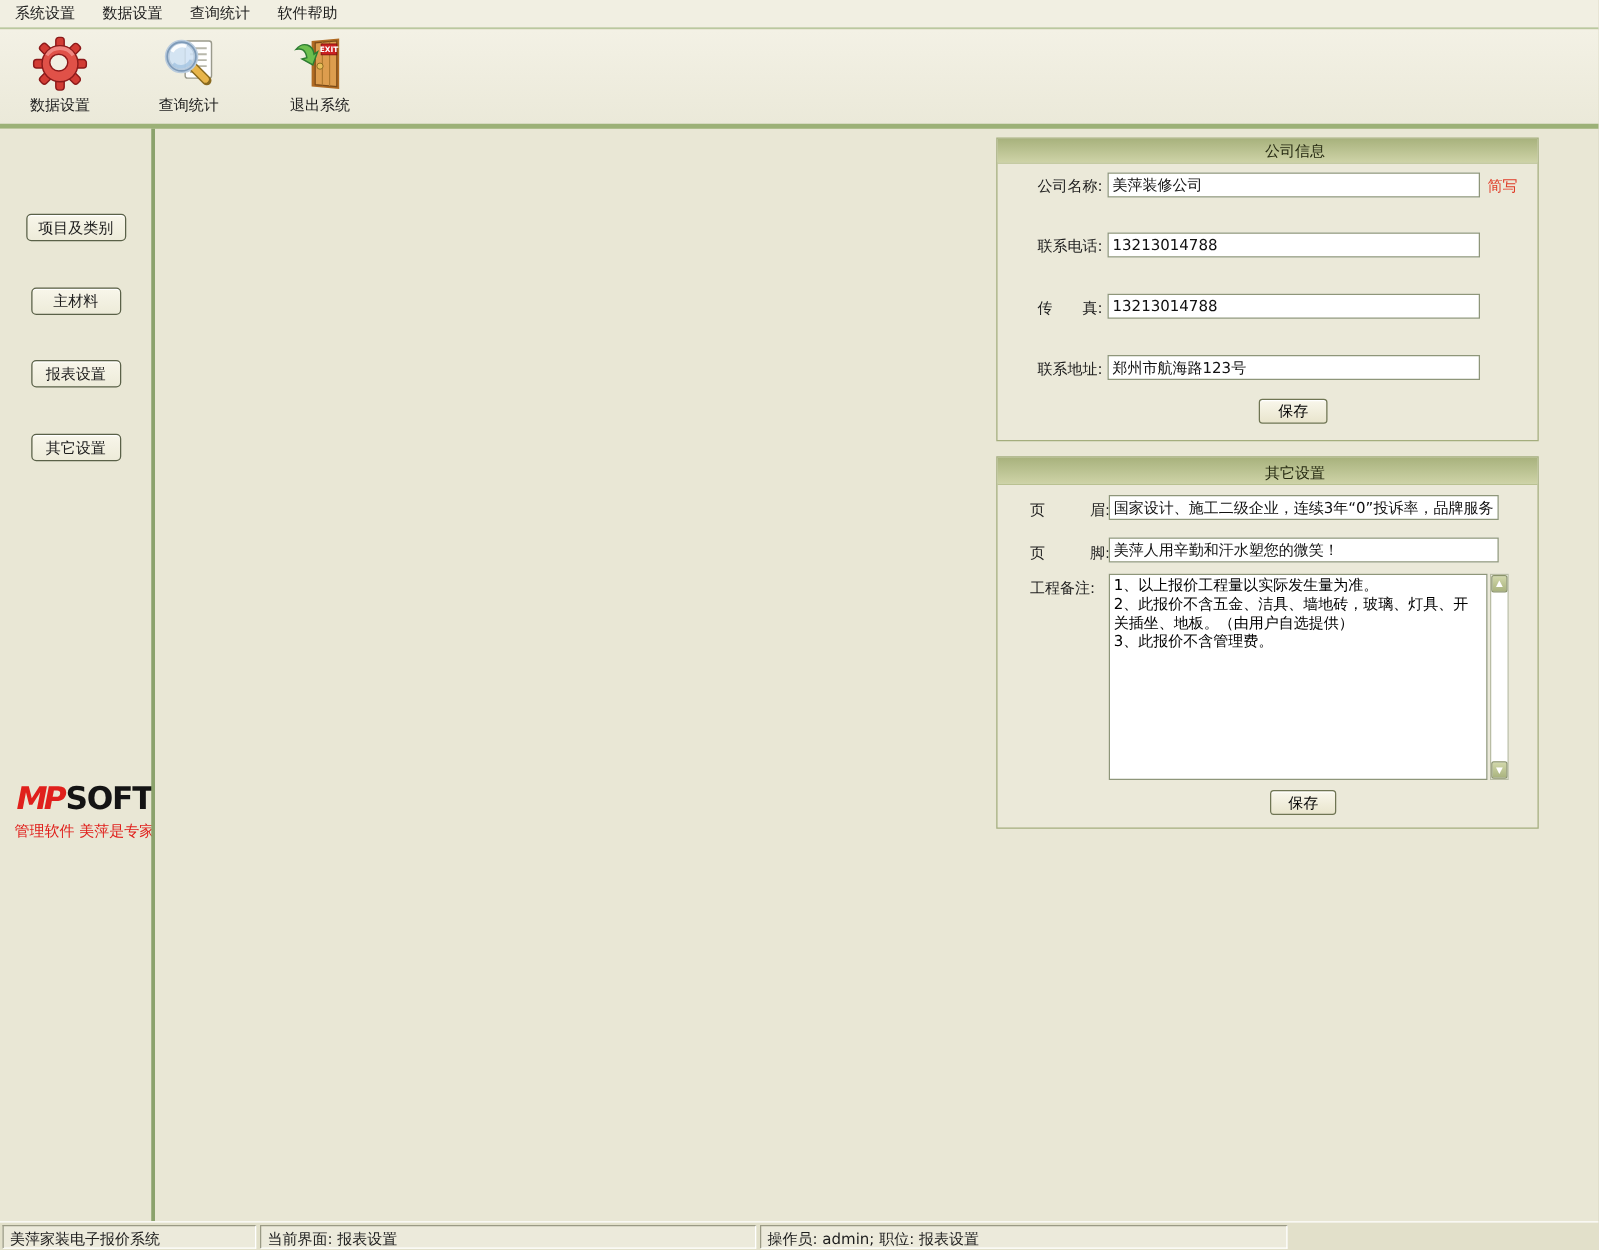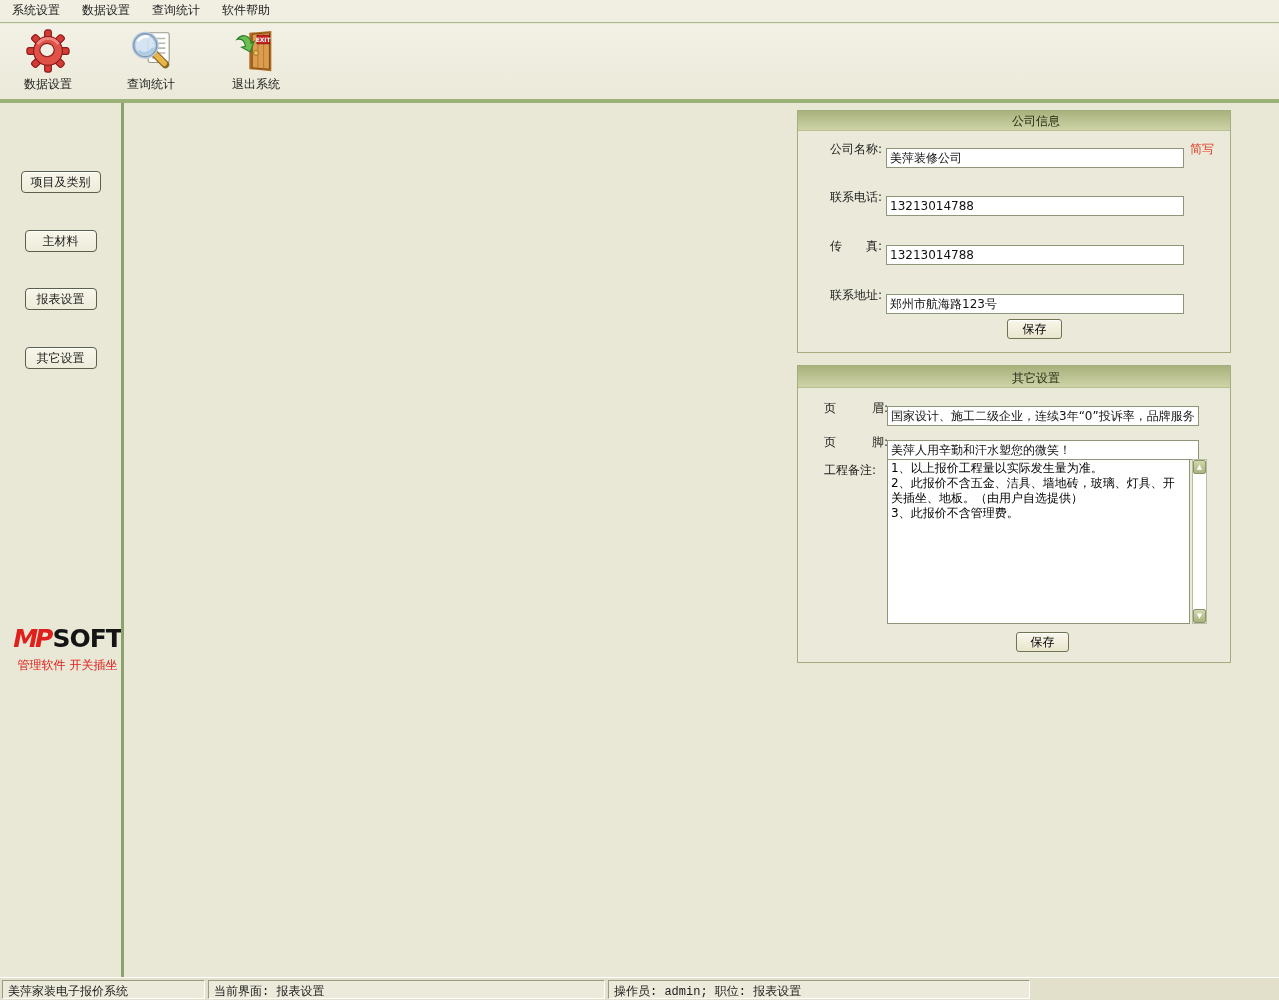--- a/index.html
+++ b/index.html
@@ -63,21 +63,21 @@
   }
   #panel-company { left:797px; top:110px; width:434px; height:243px; }
   #panel-other   { left:797px; top:365px; width:434px; height:298px; }
   #panel-other .panel-hd { height:22px; padding-top:4px; }
 
   .fld-label { position:absolute; color:#1c1c1c; white-space:pre; }
   .fld-label.ralign { left:0; width:84px; text-align:right; }
   .txt-input {
     position:absolute; height:20px; background:#ffffff;
     border:1px solid #8e967a; font-family:inherit; font-size:12px;
-    padding:2px 3px; color:#111;margin-top:10px;
+    padding:2px 3px; color:#111;
   }
   .red-link { position:absolute; color:#e03c28; cursor:pointer; }
   .save-btn {
     position:absolute; height:20px;
     background:linear-gradient(#f9f7ec,#e9e5cd);
     border:1px solid #6f7553; border-radius:3px;
     box-shadow:inset 0 1px 0 #ffffff;
     font-family:inherit; font-size:12px; text-align:center; padding:1px 0 0 0;
     cursor:pointer;
   }
@@ -102,21 +102,21 @@
 
   
   .statusbar {
     position:absolute; left:0; bottom:0; width:1279px; height:23px;
     background:#e2e0ca; border-top:1px solid #ffffff;
   }
   .status-pane {
     position:absolute; top:2px; height:19px;
     background:#eceadb; border:1px solid;
     border-color:#9a9a85 #ffffff #ffffff #9a9a85;
-    padding:2px 0 0 5px; white-space:nowrap; overflow:hidden;font-family:Liberation Mono, monospace;
+    padding:2px 0 0 5px; white-space:nowrap; overflow:hidden;
   }
   #spane1 { left:2px;   width:203px; }
   #spane2 { left:208px; width:397px; }
   #spane3 { left:608px; width:422px; }
 </style>
 </head>
 <body>
 
 <div id="app">
 
@@ -185,21 +185,21 @@
   <div class="sidebar">
     <div class="side-btn" style="top:68px;text-align:right;">项目及类别</div>
     <div class="side-btn" style="top:127px;">主材料</div>
     <div class="side-btn" style="top:185px;">报表设置</div>
     <div class="side-btn" style="top:244px;">其它设置</div>
 
     <div class="logo-box">
       <div>
         <span class="logo-mp">MP</span><span class="logo-soft">SOFT</span>
       </div>
-      <div class="logo-slogan">管理软件 开关插坐</div>
+      <div class="logo-slogan">管理软件 美萍是专家</div>
     </div>
   </div>
   <div class="v-divider"></div>
 
   <div class="panel" id="panel-company">
     <div class="panel-hd">公司信息</div>
 
     <div class="fld-label ralign" style="top:30px;">公司名称:</div>
     <input class="txt-input" style="left: 88px; top: 27px; width: 298px;" type="text" value="美萍装修公司">
     <span class="red-link" style="left:392px; top:30px;">简写</span>

